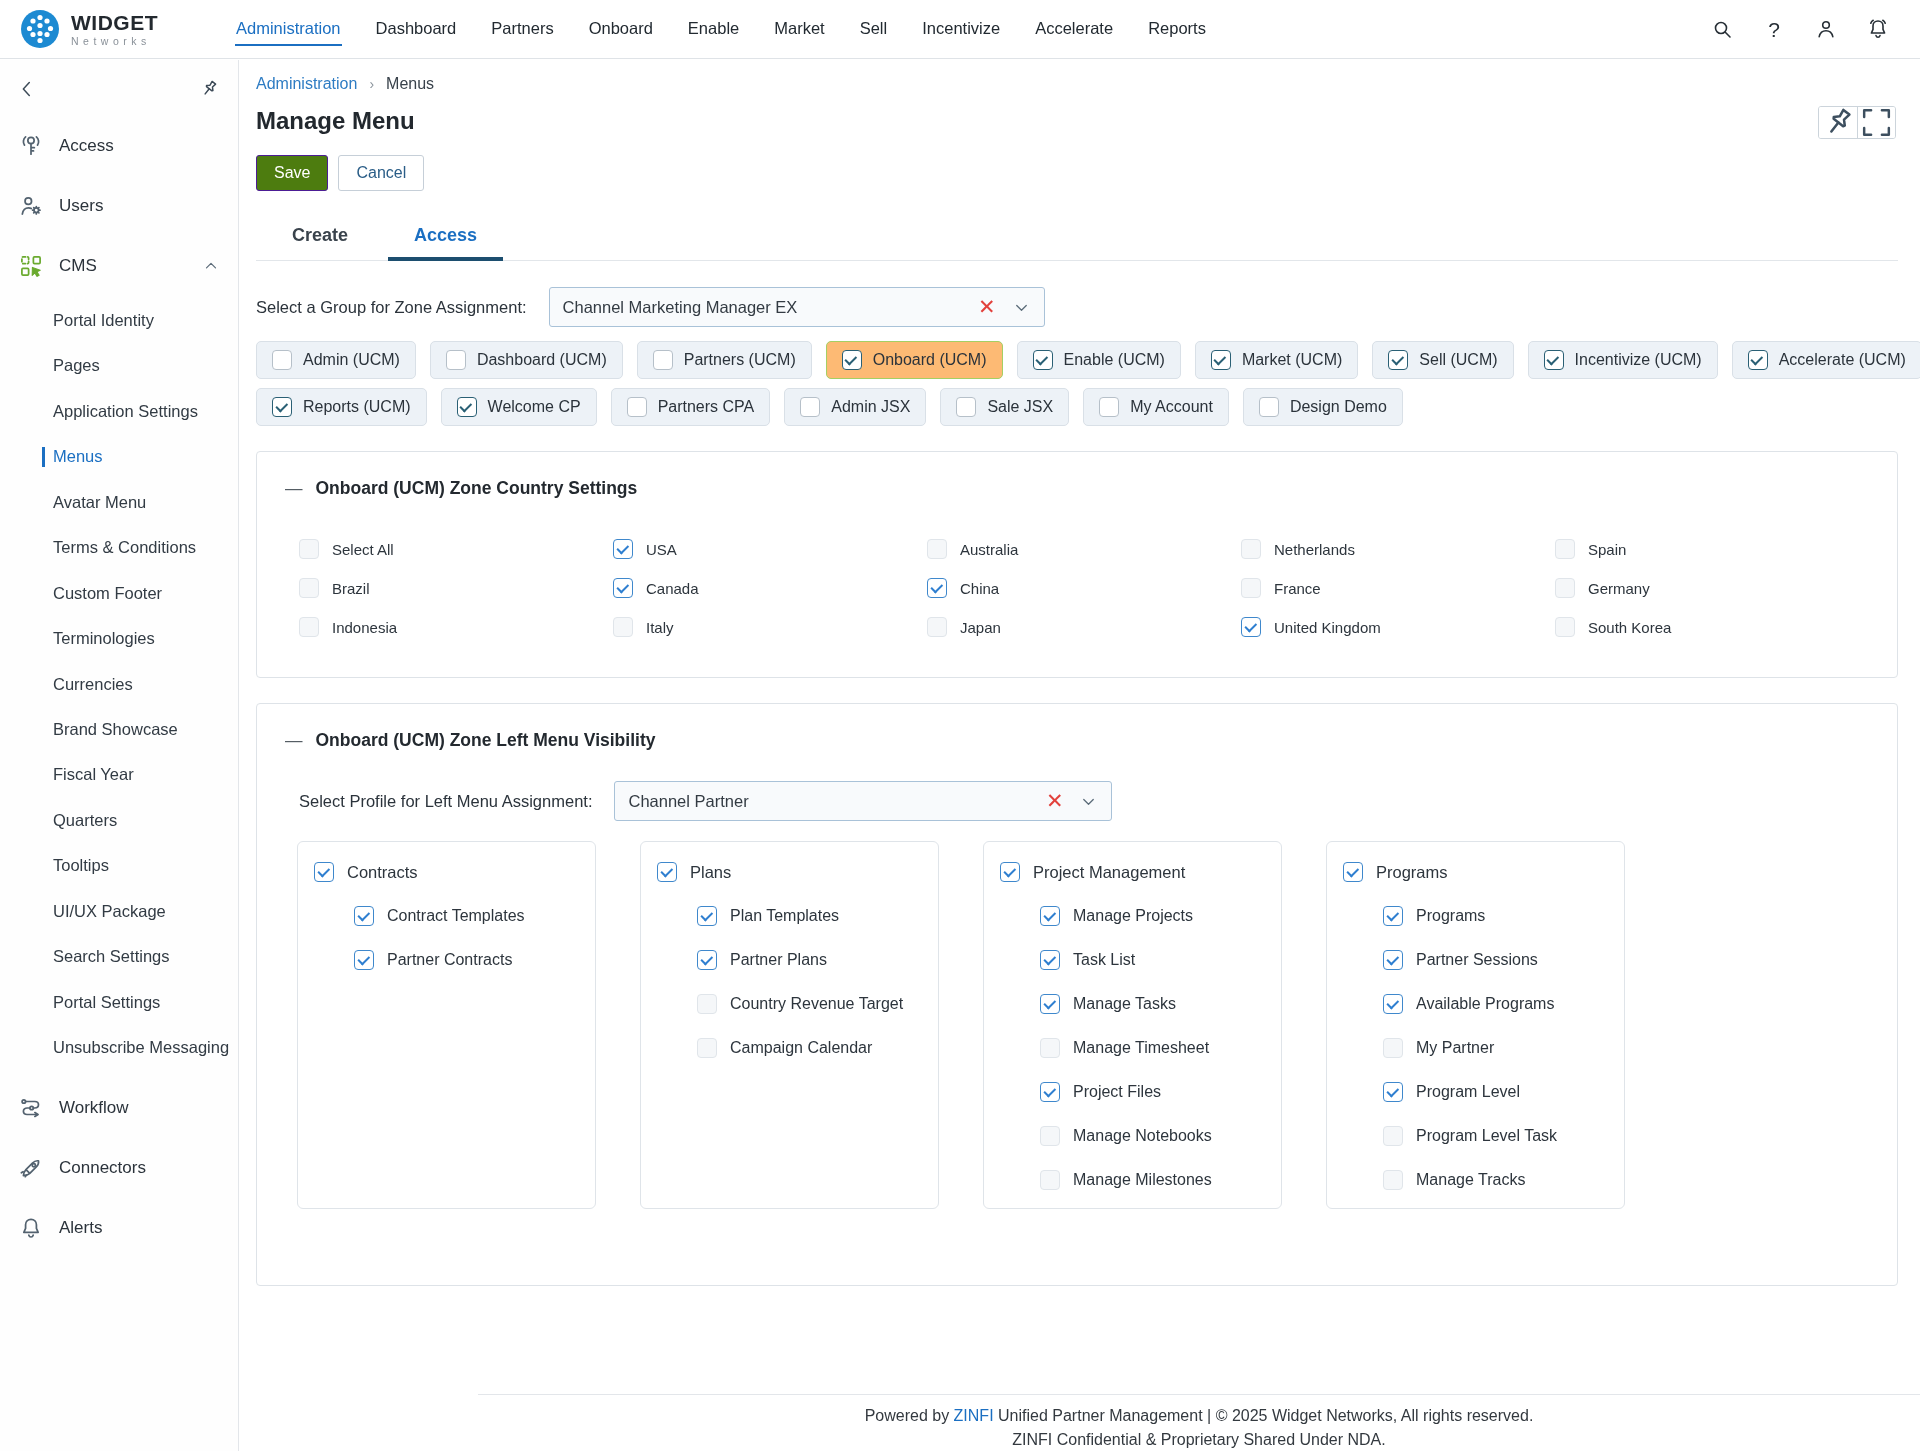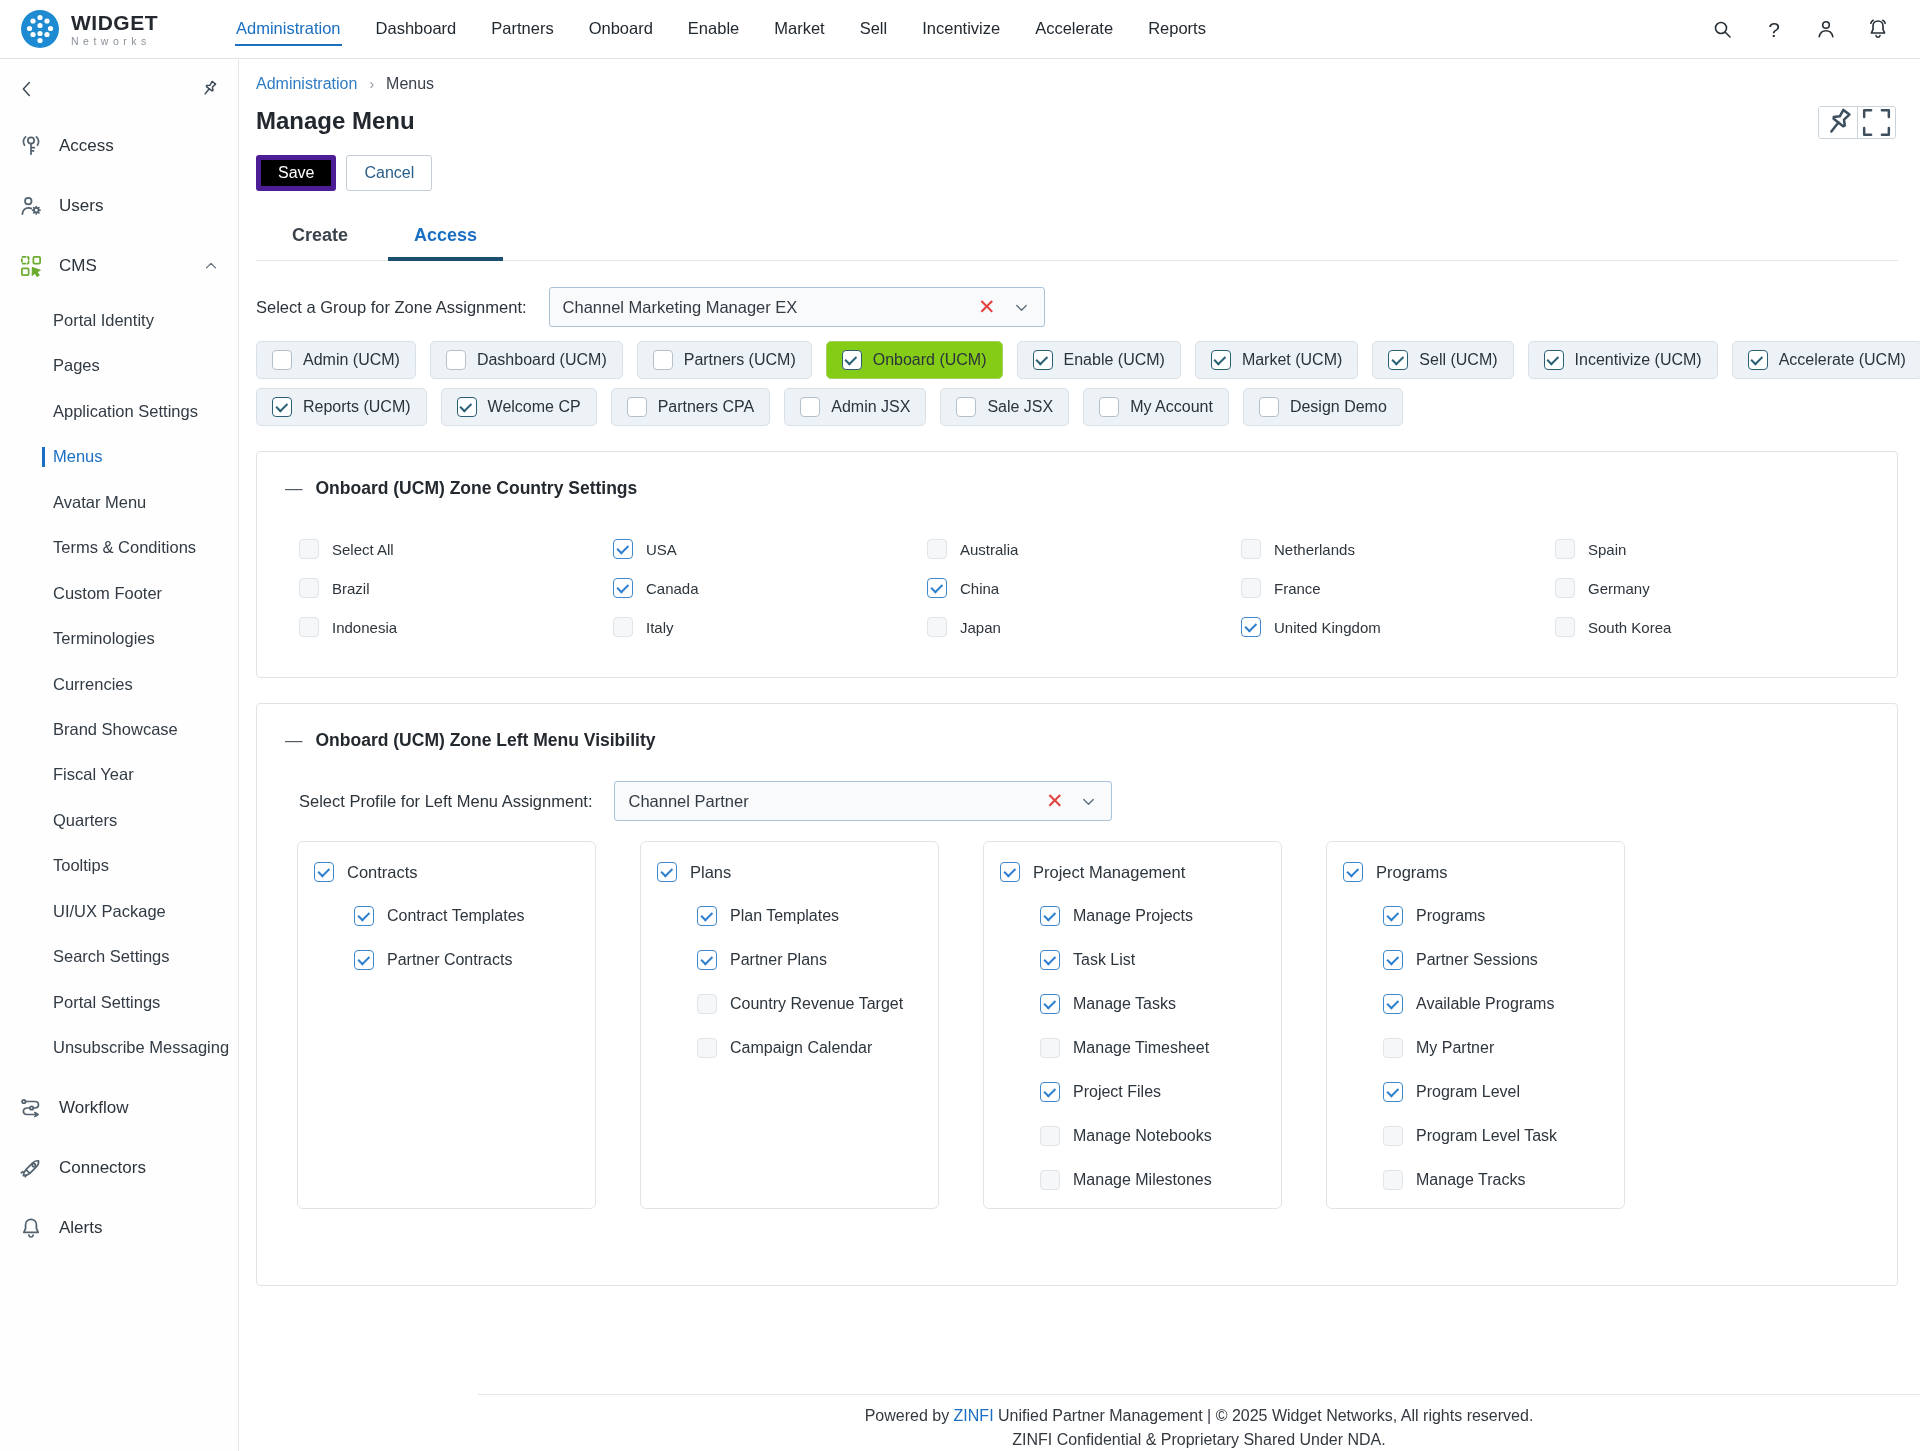--- a/index.html
+++ b/index.html
@@ -39,21 +39,21 @@
   .content{padding:16px 22px 0 17px;position:relative}
   .breadcrumb{display:flex;align-items:center;gap:12px;font-size:16px;color:#39424b}
   .bc-link{color:#2e7cc3;cursor:pointer}
   .bc-sep{color:#8b949c;font-size:14px}
   .page-title{margin-top:14px;font-size:24px;font-weight:600;color:#22282e;line-height:28px}
   .header-actions{position:absolute;top:47px;right:24px;display:flex;border:1px solid #ccd4db;border-radius:3px;overflow:hidden}
   .ha-btn{width:38px;height:31px;display:flex;align-items:center;justify-content:center;background:#fff;color:#3d4f5f;cursor:pointer}
   .ha-btn + .ha-btn{border-left:1px solid #ccd4db}
   .btn-row{margin-top:20px;display:flex;gap:10px}
   .btn{height:36px;padding:0 17px;border-radius:3px;font-size:16px;display:inline-flex;align-items:center;cursor:pointer;font-family:inherit}
-  .btn-primary{background:#000000;color:#fff;border:5px solid #4c1d95}
+  .btn-primary{background:#4d7c0f;color:#fff;border:1px solid #4c1d95}
   .btn-secondary{background:#fff;color:#2a5d87;border:1px solid #c6cfd8}
 
   .tabs{margin-top:22px;display:flex;gap:14px;border-bottom:1px solid #e2e6ea;padding-left:10px}
   .tab{padding:12px 26px 14px;font-size:18px;font-weight:600;color:#3a434c;cursor:pointer;position:relative}
   .tab.active{color:#1b6fc2}
   .tab.active::after{content:"";position:absolute;left:0;right:0;bottom:-1px;height:4px;background:#1c4e6f}
 
   .form-row{display:flex;align-items:center;gap:22px}
   .form-label{font-size:16.5px;color:#2b333b}
   .select{display:flex;align-items:center;height:40px;background:#f8fafc;border:1px solid #a9c2d8;border-radius:3px;padding:0 13px;font-size:16.5px;color:#333b43;cursor:pointer}
@@ -68,21 +68,21 @@
   .cb.light{background:#f5f7f9;border-color:#e0e5ea}
   .cb.checked::after{content:"";width:9px;height:5px;border-left:2px solid;border-bottom:2px solid;transform:rotate(-45deg) translate(.5px,-1.5px)}
   .cb.blue.checked{border-color:#3f88cc;color:#2f7fd0;background:#fff}
   .cb.navy.checked{border-color:#2a6075;color:#2a6075;background:#fff}
 
   
   .chips{display:flex;gap:14px}
   .chips.r1{margin-top:14px}
   .chips.r2{margin-top:9px}
   .chip{display:flex;align-items:center;gap:11px;height:38px;padding:0 15px;background:#edf2f7;border:1px solid #d9e0e7;border-radius:5px;font-size:16px;color:#2b333b;cursor:pointer;white-space:nowrap}
-  .chip.selected{background:#84cc16;border-color:#a5cf63}
+  .chip.selected{background:#fdba74;border-color:#a5cf63}
 
   
   .card{border:1px solid #dee3e8;border-radius:4px;margin-top:25px;padding:26px 28px 40px}
   .card-title{font-size:17.5px;font-weight:600;color:#23292f;display:flex;align-items:center;gap:13px}
   .card-title .dash{color:#555d64;font-weight:400}
   .country-grid{display:grid;grid-template-columns:repeat(5,1fr);row-gap:19px;margin:40px 0 0 14px}
   .ck-row{display:flex;align-items:center;gap:13px;font-size:15px;color:#2d353d;cursor:pointer;white-space:nowrap}
 
   .card.visibility{padding-bottom:76px}
   .row-profile-select{margin-top:30px;margin-left:14px}

